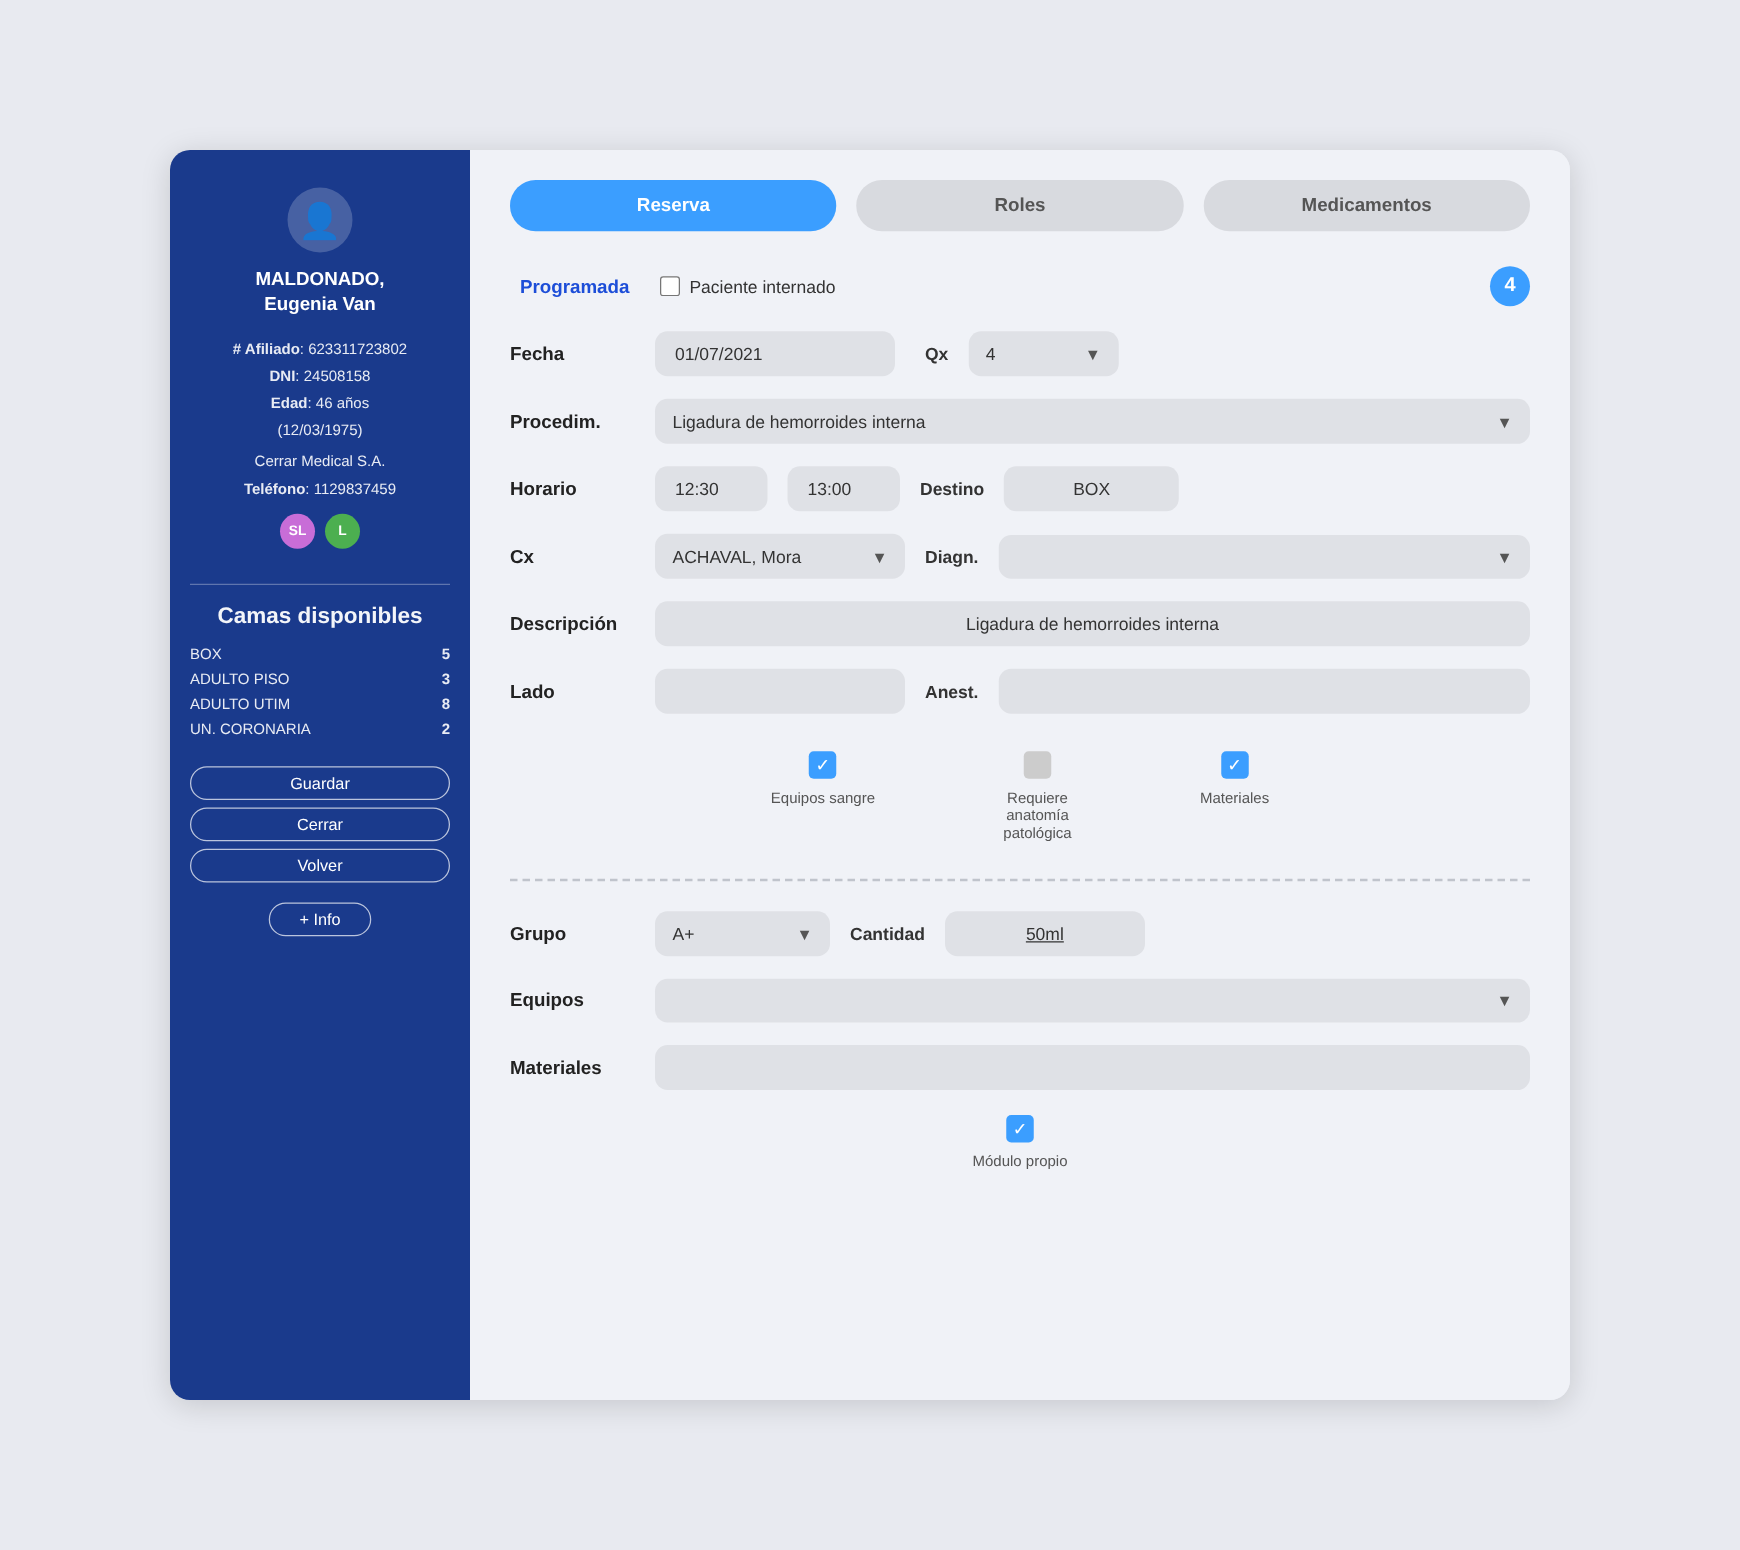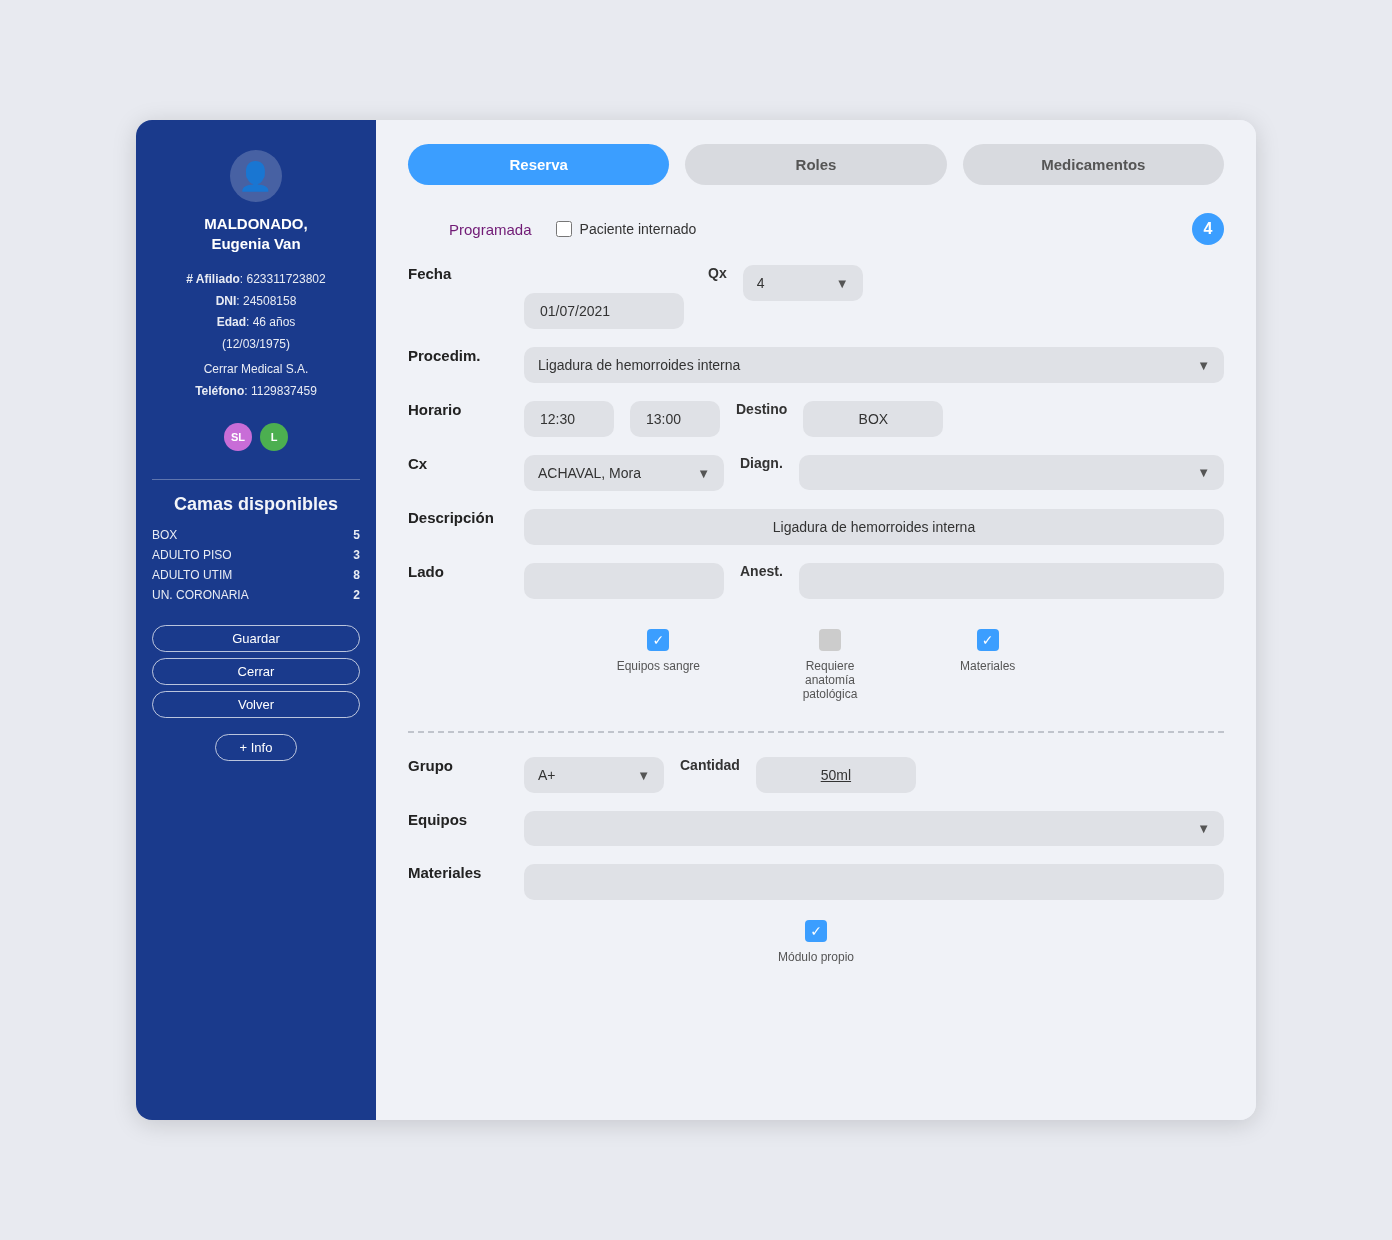--- a/index.html
+++ b/index.html
@@ -65,21 +65,21 @@
     }
     .divider {
       width: 100%;
       border: none;
       border-top: 1px solid rgba(255,255,255,0.3);
       margin: 14px 0;
     }
     .avatars-row {
       display: flex;
       gap: 8px;
-      margin: 20px 0 14px;
+      margin: 8px 0 14px;
       text-align: center;
     }
     .mini-avatar {
       width: 28px;
       height: 28px;
       border-radius: 50%;
       display: flex;
       align-items: center;
       justify-content: center;
       font-size: 11px;
@@ -175,23 +175,22 @@
     }
     .programada-row {
       display: flex;
       align-items: center;
       gap: 24px;
       margin-bottom: 20px;
       padding-left: 8px;
     }
     .programada-label {
       font-size: 15px;
-      font-weight: 400;
-      color: #701a75;
-      margin-left: 33px;
+      font-weight: 700;
+      color: #1d4ed8;
     }
     .checkbox-row {
       display: flex;
       align-items: flex-end;
       gap: 8px;
       font-size: 14px;
       color: #333;
     }
     .checkbox-row input[type=checkbox] {
       width: 16px;
@@ -205,40 +204,40 @@
       border-radius: 50%;
       display: flex;
       align-items: center;
       justify-content: center;
       font-size: 16px;
       font-weight: 700;
       margin-left: auto;
     }
     .form-row {
       display: flex;
-      align-items: flex-start;
+      align-items: center;
       gap: 16px;
       margin-bottom: 18px;
     }
     .form-label {
       font-size: 15px;
       font-weight: 700;
       color: #222;
       min-width: 100px;
     }
     .field-box {
       background: #dfe1e6;
       border: none;
       border-radius: 10px;
       padding: 10px 16px;
       font-size: 14px;
       color: #333;
       outline: none;
     }
-    .field-date { width: 160px; margin-top: 28px; }
+    .field-date { width: 192px; }
     .field-qx-label {
       font-size: 14px;
       font-weight: 600;
       color: #333;
       margin-left: 8px;
     }
     .dropdown-arrow {
       color: #555;
       font-size: 13px;
     }

